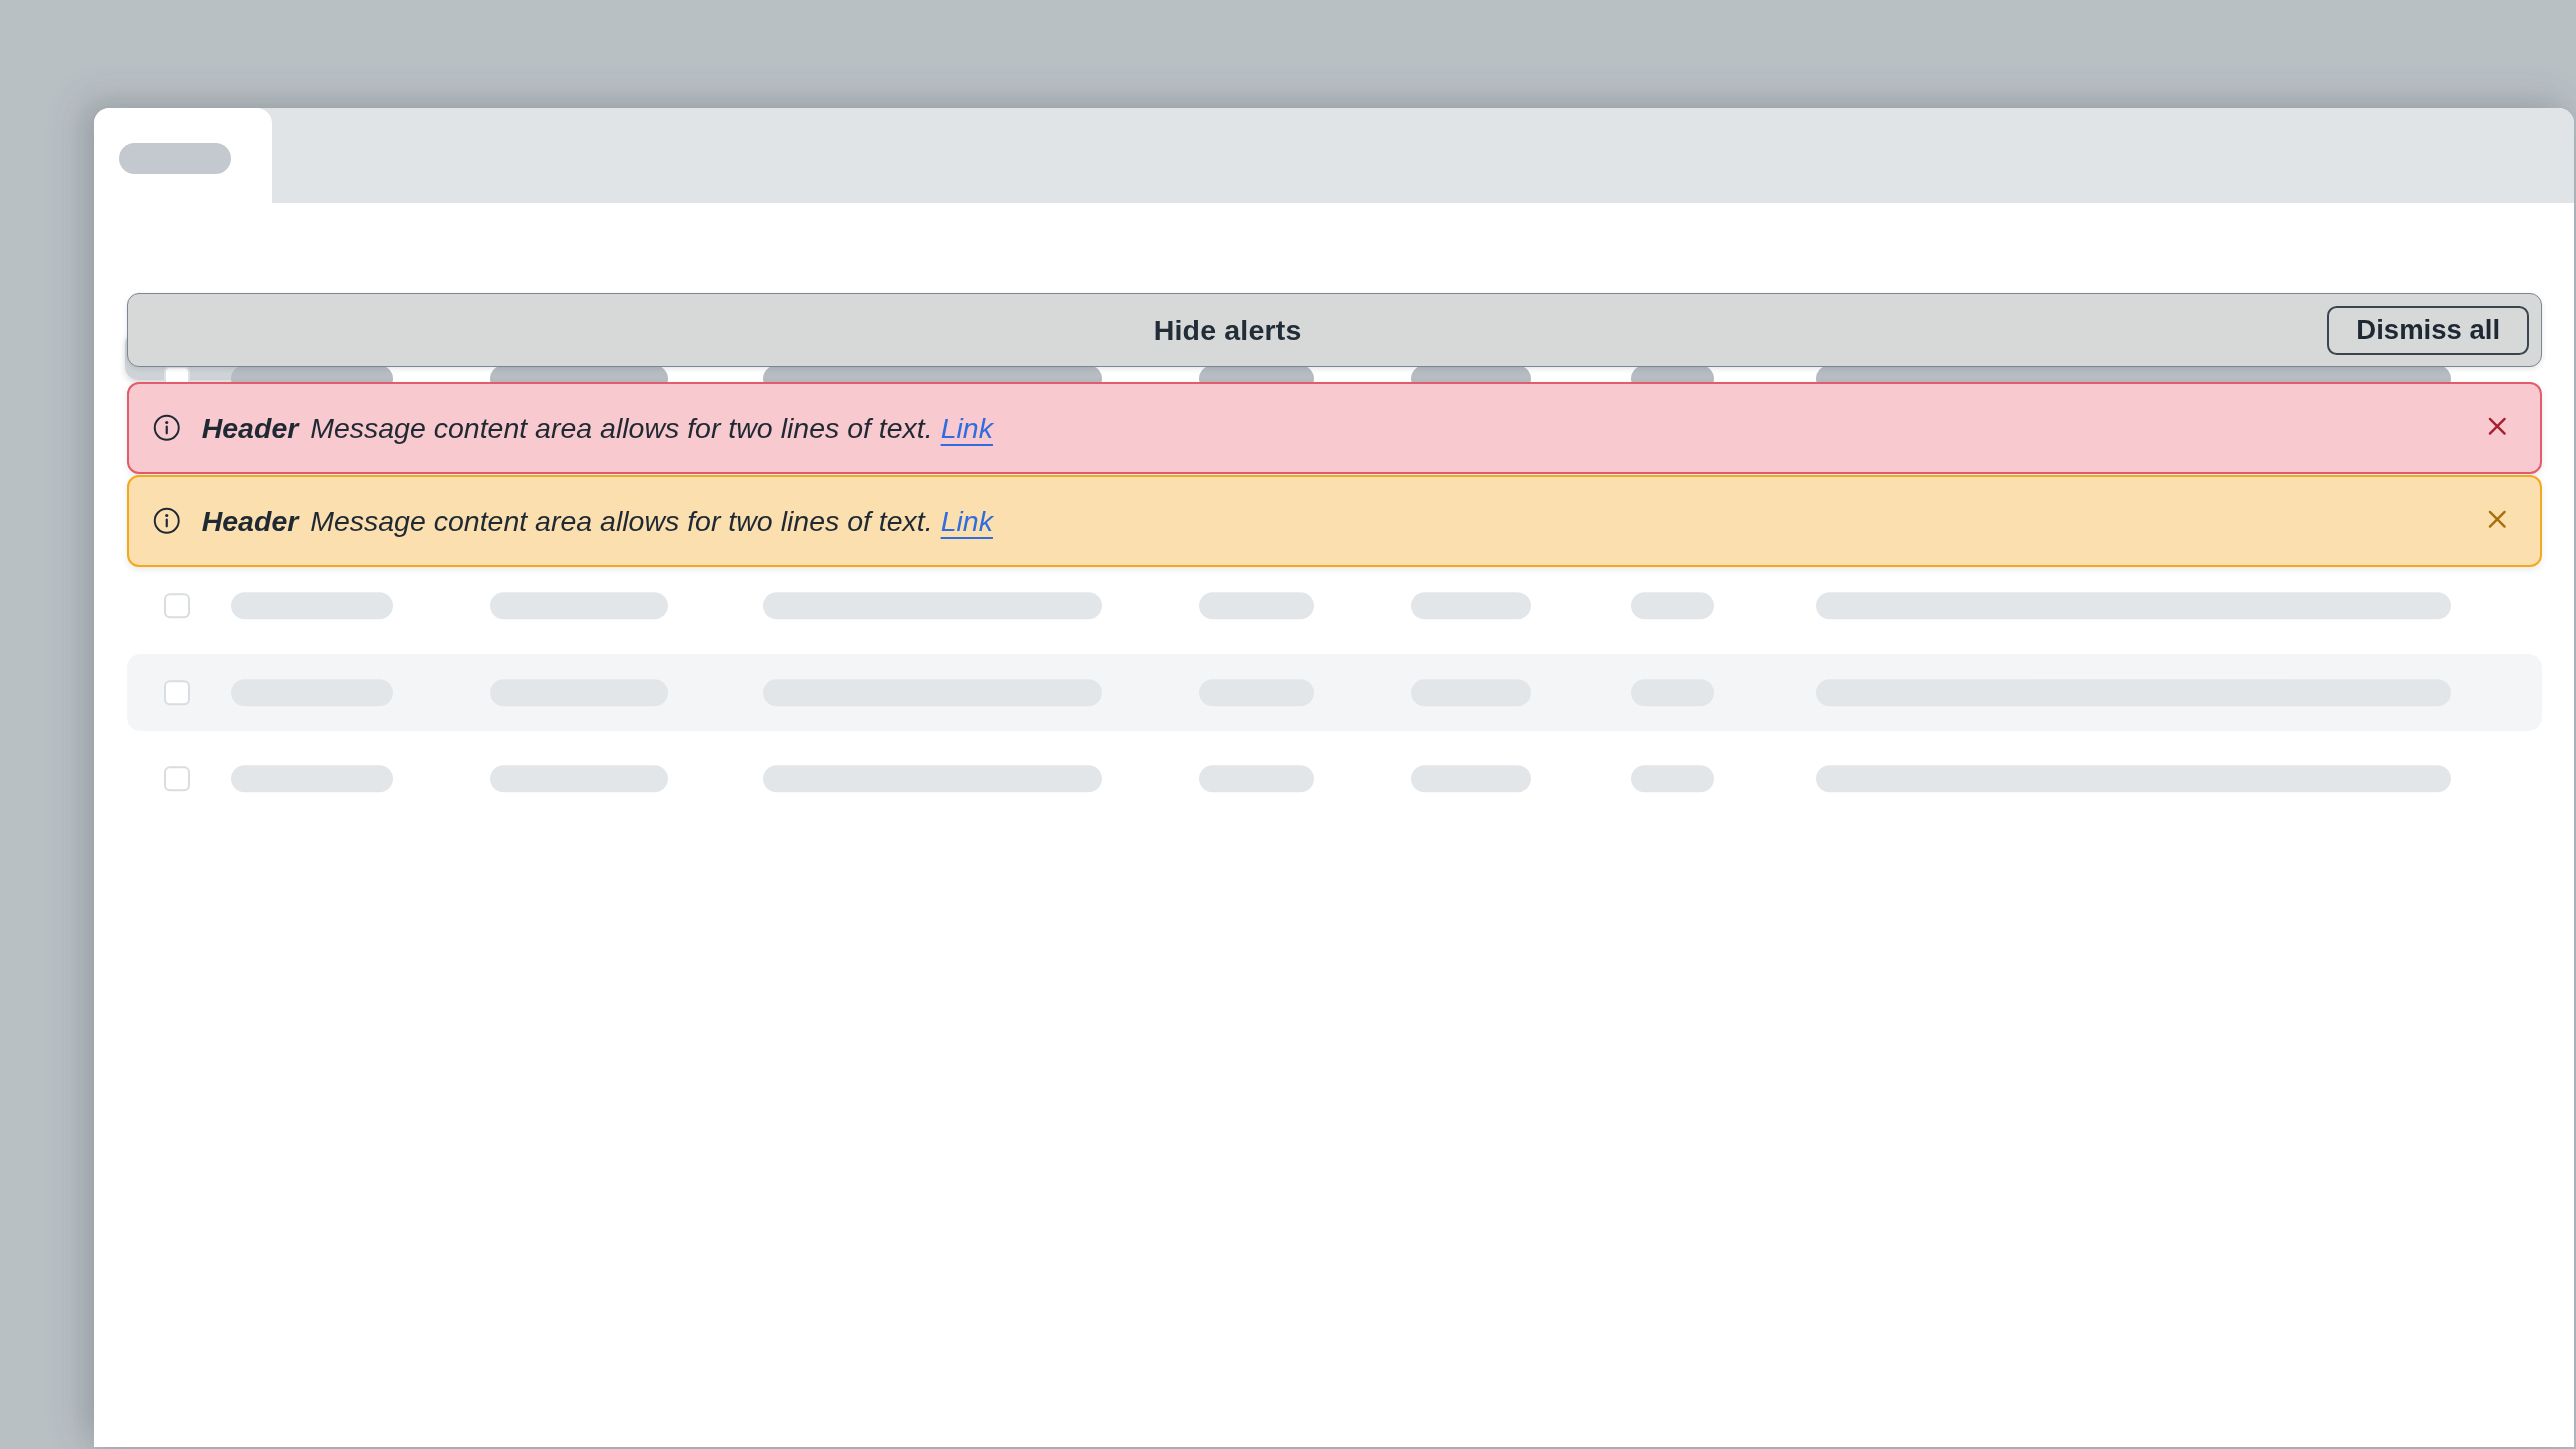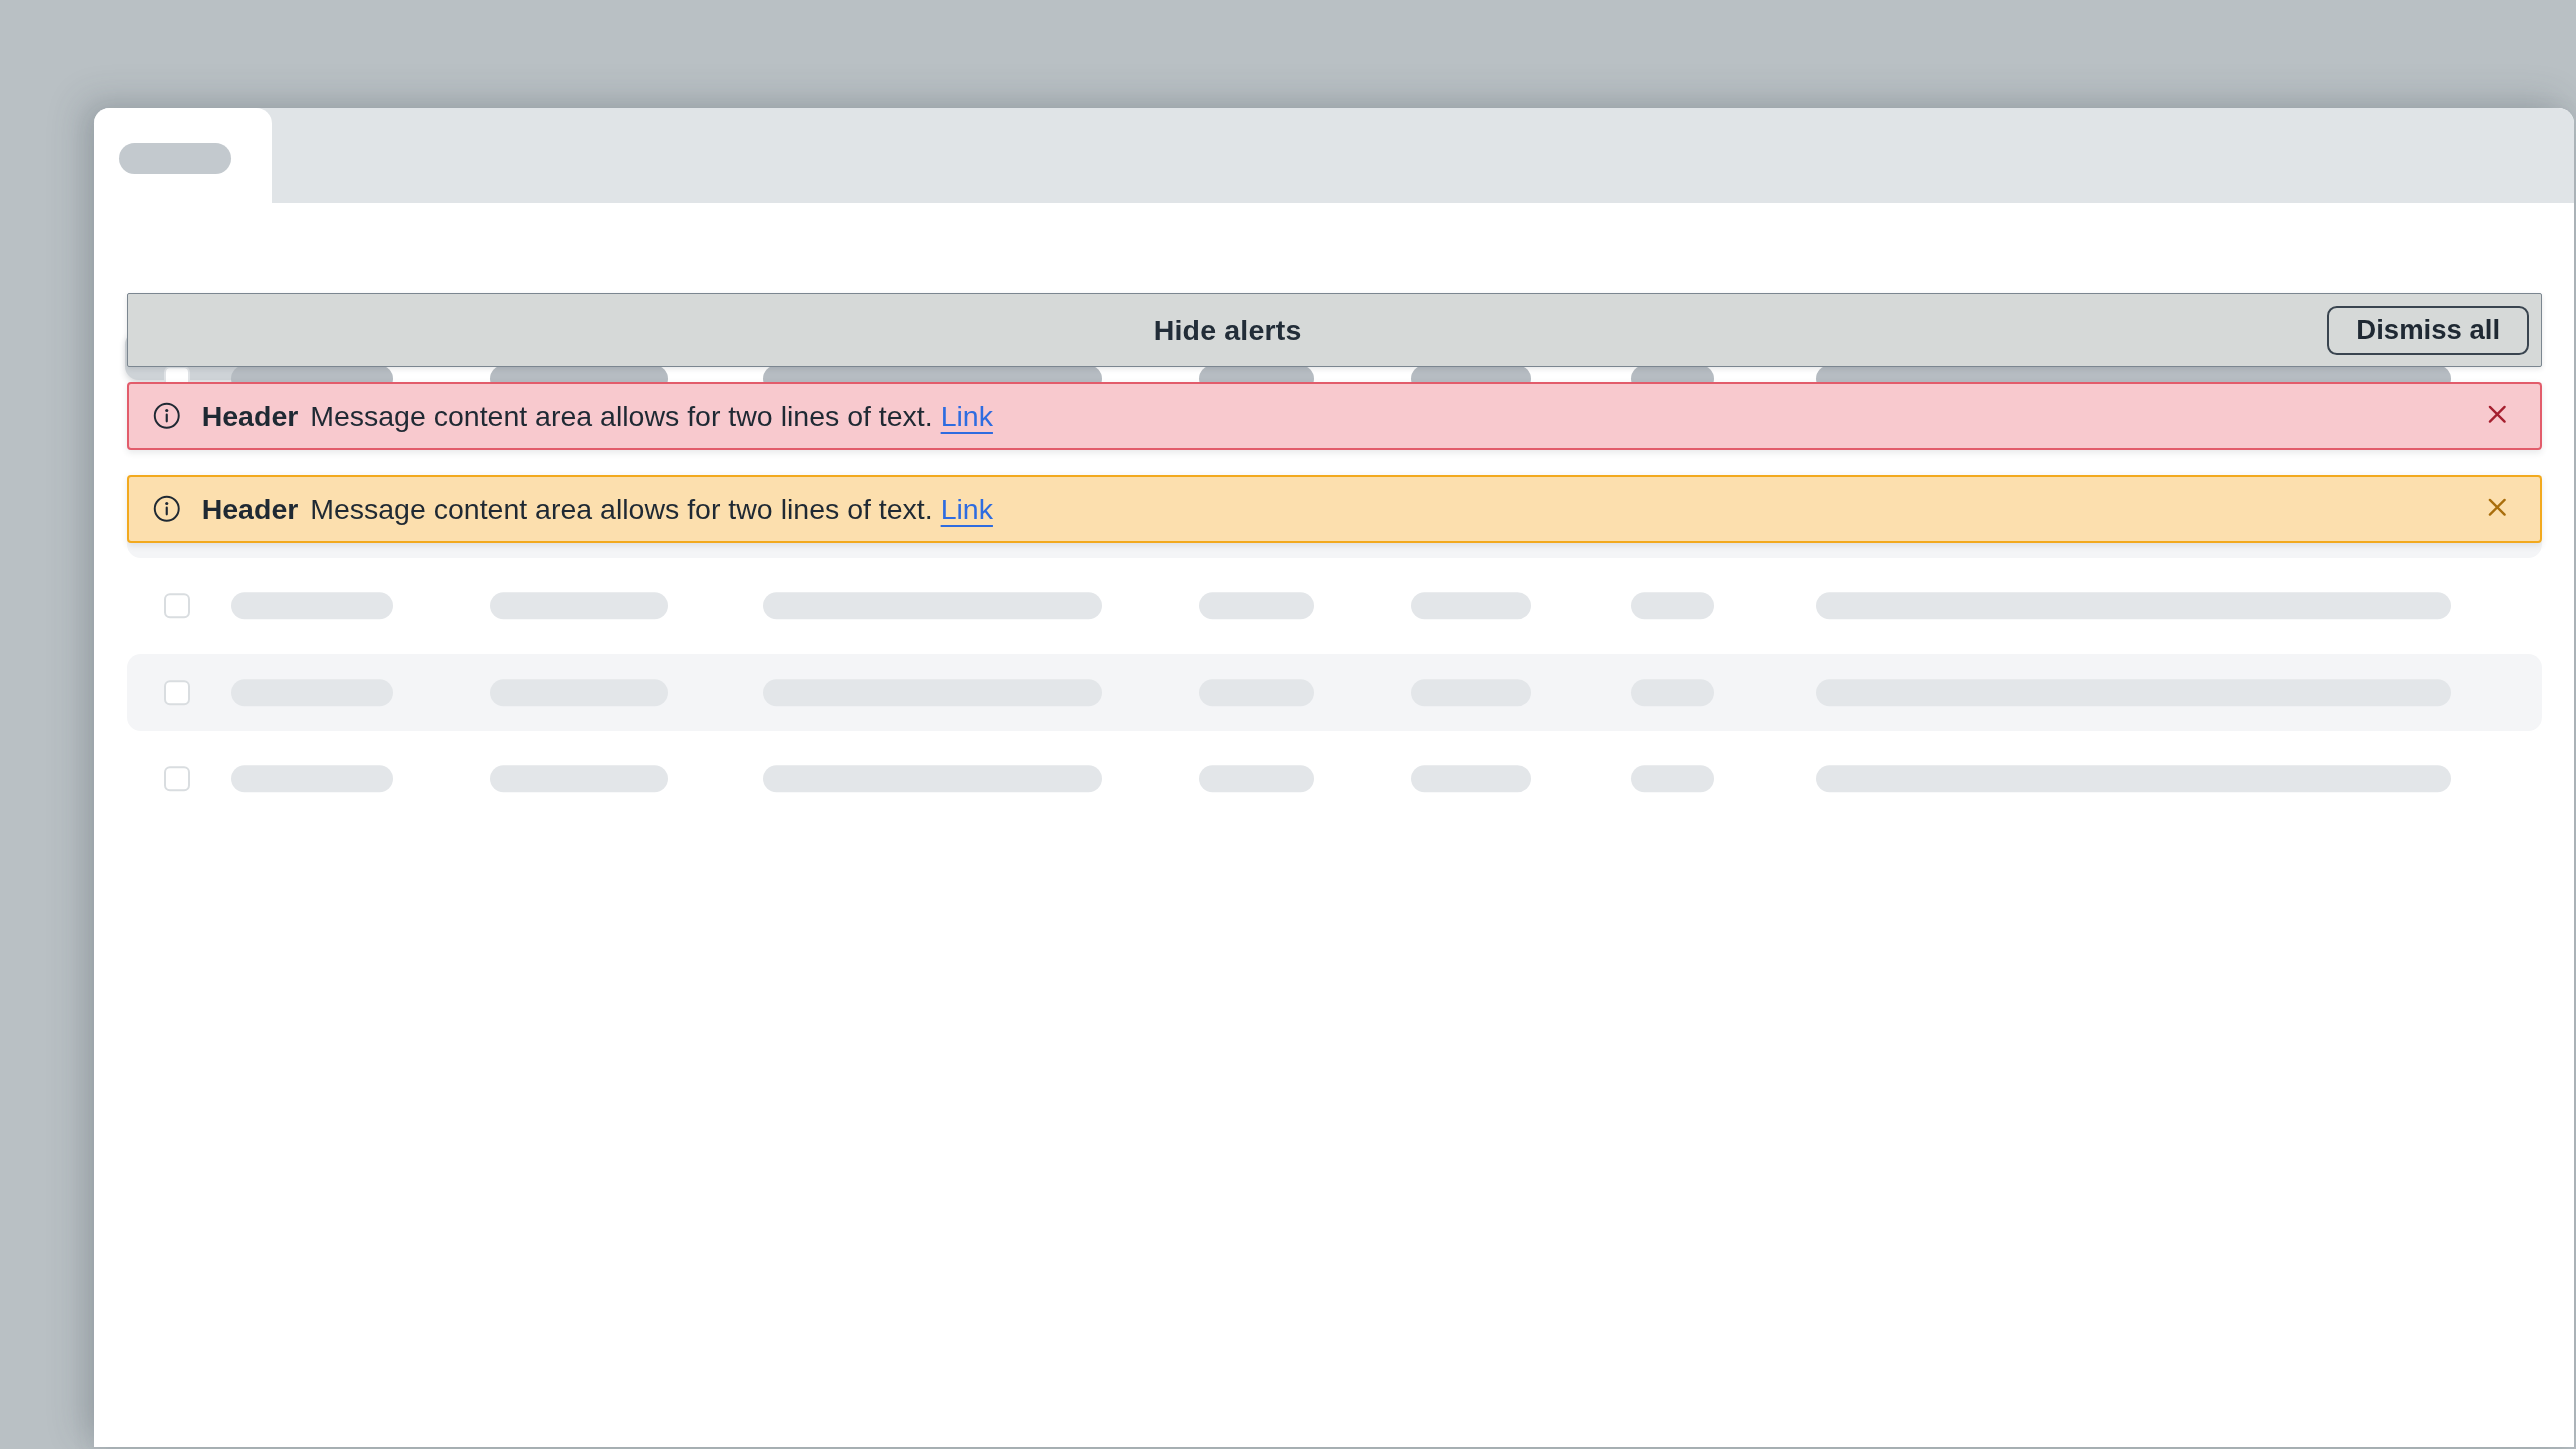--- a/index.html
+++ b/index.html
@@ -44,42 +44,43 @@
     border:2px solid #d9dde0;border-radius:5.9px;box-sizing:border-box;
   }
   .srow.header .cbox{border-color:#e0e3e6;}
   .sbar{
     position:absolute;top:50%;transform:translateY(-50%);
     height:27.5px;border-radius:13.7px;
   }
   
   .hide-bar{
     position:absolute;left:33px;top:90px;width:2415px;height:74px;z-index:3;
-    border:1.5px solid #7b8690;border-radius:2px;box-sizing:border-box;
+    border:1.5px solid #7b8690;border-radius:12px;box-sizing:border-box;
     display:flex;align-items:center;padding-right:11.8px;
     box-shadow:0 2px 4.9px rgba(40,50,60,.12);
   }
   .hide-bar-title{
     flex:1;text-align:center;font-size:28.5px;font-weight:700;color:#222d38;
     letter-spacing:0.2px;
   }
   .dismiss-btn{
     width:202px;height:49px;flex:0 0 auto;
     background:transparent;border:2px solid #39444f;border-radius:9.8px;
     font-family:inherit;font-size:27.5px;font-weight:700;color:#1f2933;
     cursor:pointer;display:flex;align-items:center;justify-content:center;
     box-sizing:border-box;
   }
   
   .alert{
-    position:absolute;left:33px;width:2415px;height:68px;z-index:3;
+    position:absolute;left:33px;width:2415px;height:92px;z-index:3;
     border:2px solid var(--bd);background:var(--bg);
-    border-radius:4px;box-sizing:border-box;
+    border-radius:12px;box-sizing:border-box;
     display:flex;align-items:center;padding:0 21.6px 0 23.6px;
     box-shadow:0 2.9px 5.9px rgba(40,50,60,.10);
+    font-style:italic;
   }
   .alert-error{top:179px;}
   .alert-warning{top:272px;}
   .alert .info-icon{flex:0 0 auto;display:flex;margin-right:21.6px;color:var(--ic);}
   .alert-text{font-size:28.5px;color:var(--tx);white-space:nowrap;}
   .alert-text .hd{font-weight:700;margin-right:3.9px;}
   .alert-text .lnk{
     color:var(--lk);text-decoration:underline;text-underline-offset:5.9px;
     text-decoration-thickness:2px;cursor:pointer;
   }

